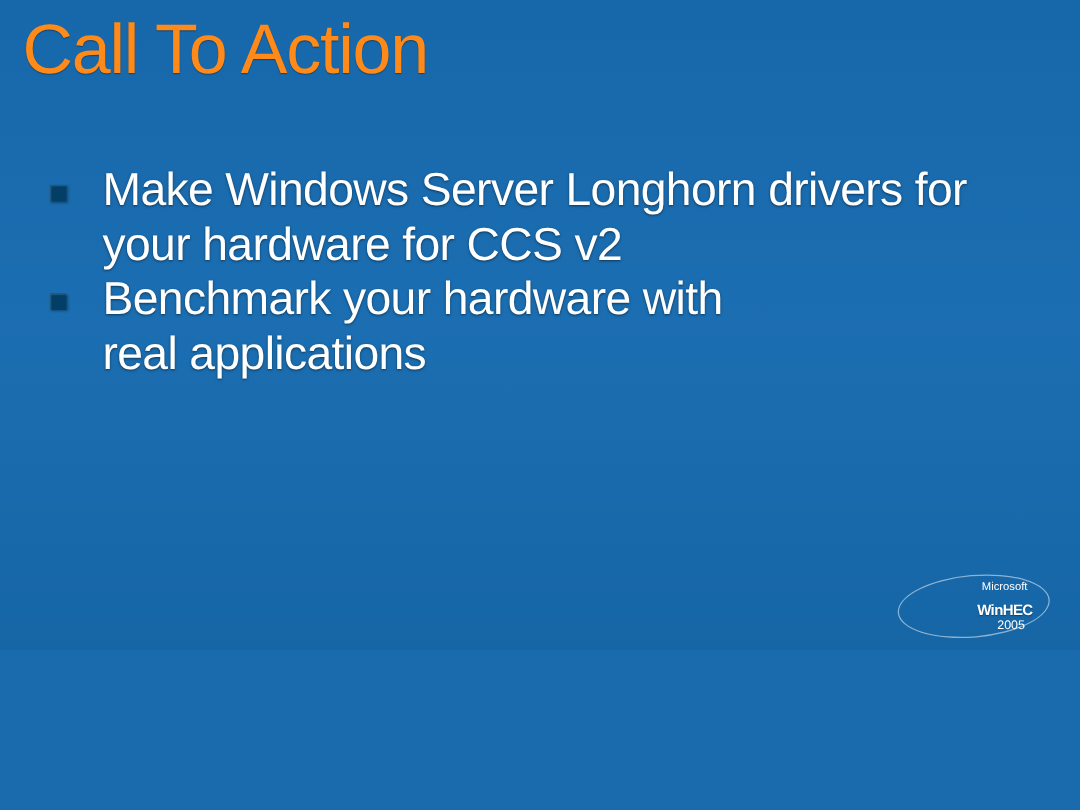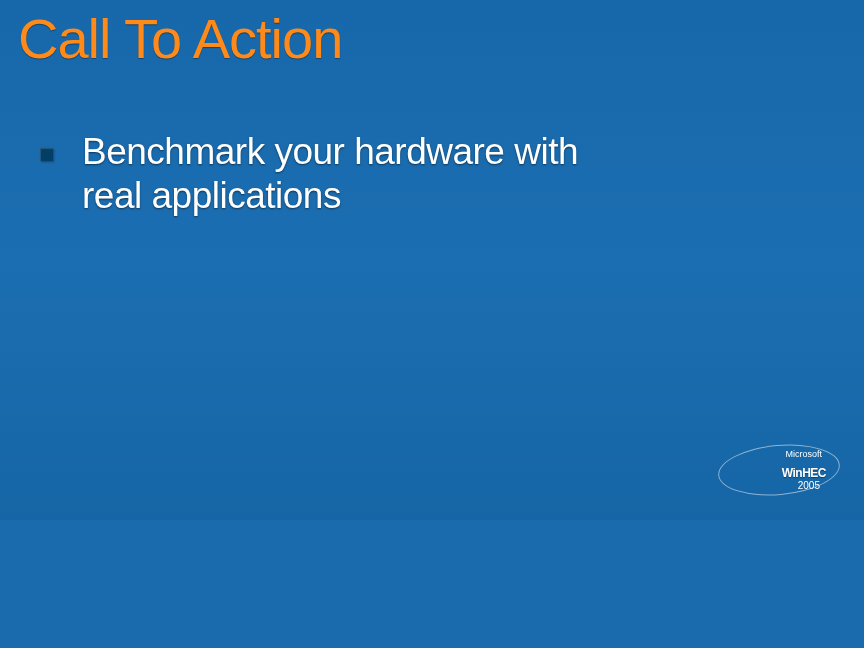--- a/index.html
+++ b/index.html
@@ -57,21 +57,21 @@
     left: 2px;
     top: 18px;
     width: 13px;
     height: 13px;
     background: #033e66;
     box-shadow: inset 1px 1px 1px rgba(255,255,255,0.15), 1px 1px 2px rgba(0,0,0,0.35);
   }
   .logo-area {
     position: absolute;
     right: 20px;
-    bottom: 23px;
+    bottom: 8px;
     width: 140px;
     height: 60px;
     color: #dce9f4;
   }
   .logo-ellipse {
     position: absolute;
     right: 4px;
     bottom: 2px;
     width: 120px;
     height: 48px;
@@ -110,20 +110,21 @@
   }
 </style>
 </head>
 <body>
 
 <div class="slide">
   <div class="title">Call To Action</div>
 
   <div class="content">
     <ul class="bullets">
+      <li>Make Windows Server Longhorn drivers for your hardware for CCS v2</li>
       <li>Benchmark your hardware with real&nbsp;applications</li>
     </ul>
   </div>
 
   <div class="logo-area">
     <div class="logo-ellipse"></div>
     <div class="logo-ms">Microsoft</div>
     <div class="logo-main">WinHEC</div>
     <div class="logo-year">2005</div>
   </div>

